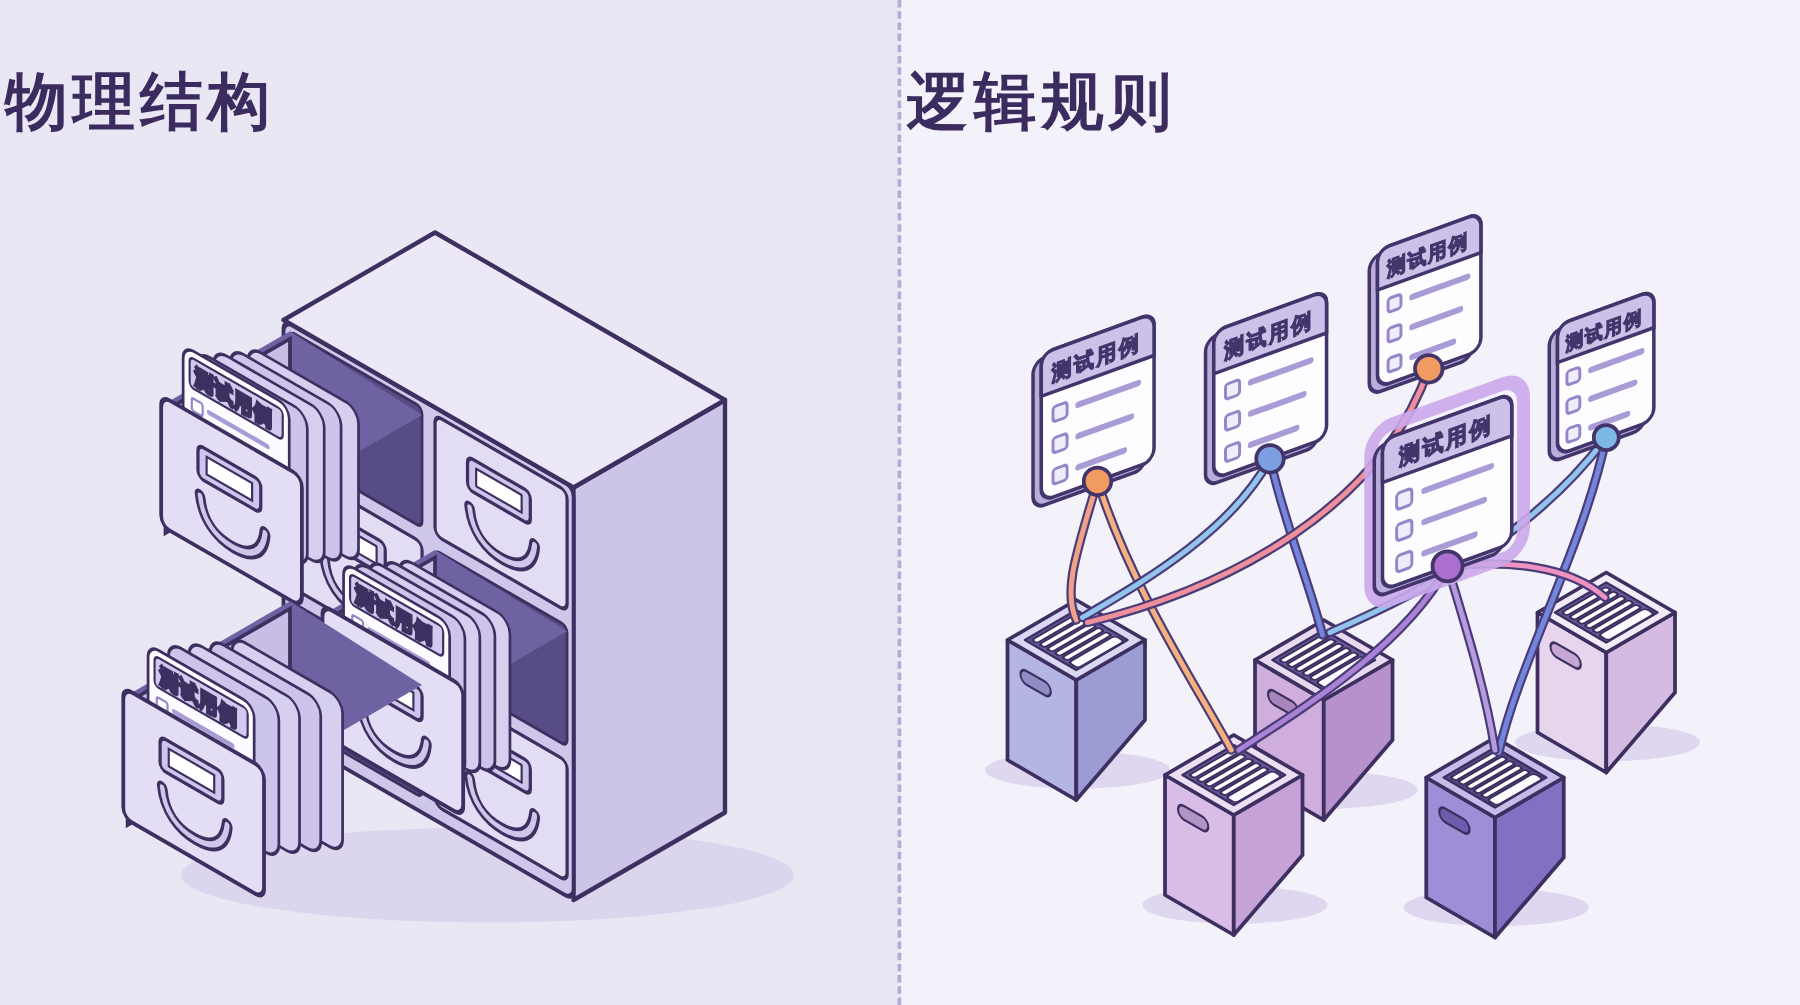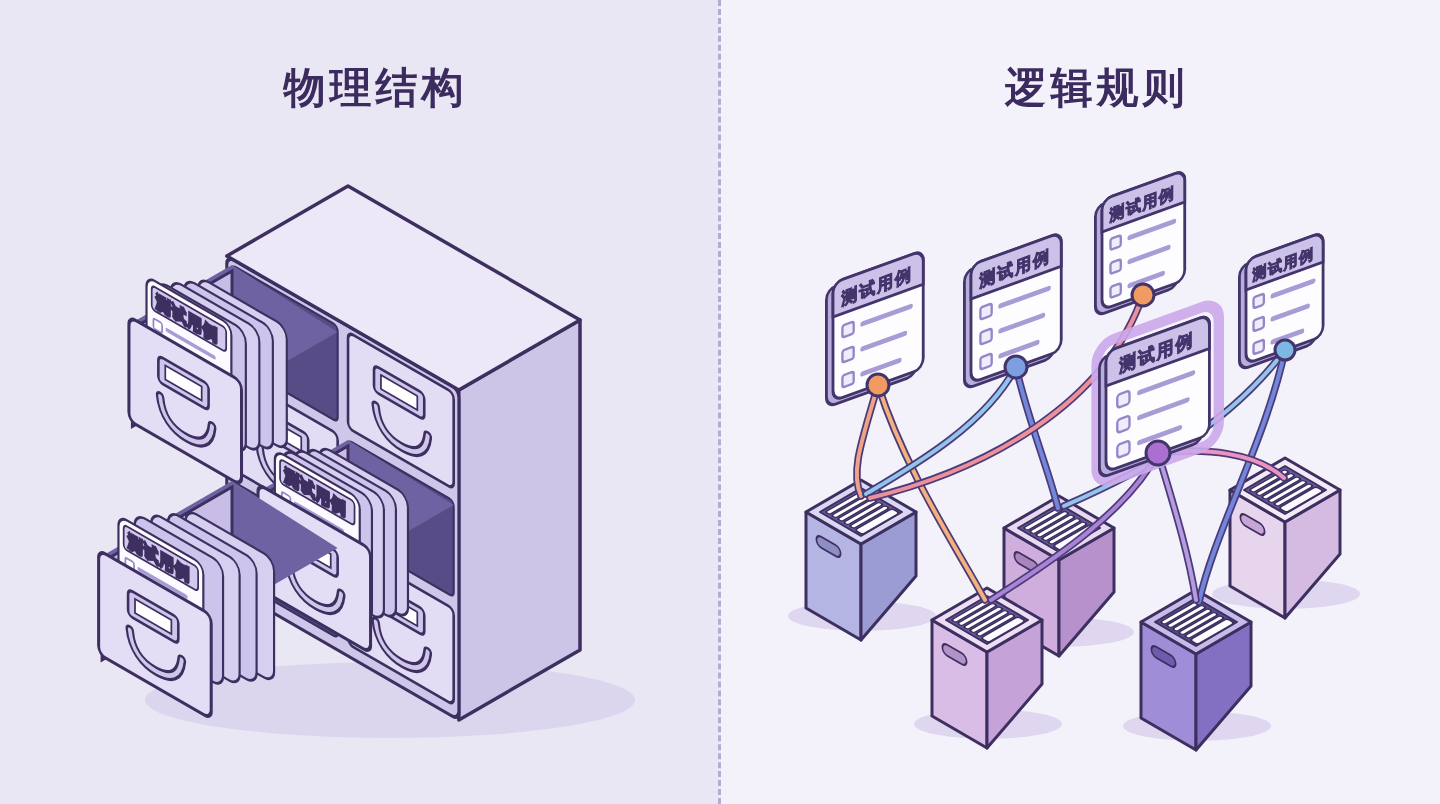--- a/index.html
+++ b/index.html
@@ -2,22 +2,22 @@
 <html><head>
 <meta charset="utf-8">
 <style>
   html,body{margin:0;padding:0;}
   body{width:1440px;height:804px;overflow:hidden;font-family:"Liberation Sans","DejaVu Sans",sans-serif;}
   .stage{position:relative;width:1440px;height:804px;background:#eceaf5;}
   .panel{position:absolute;top:0;height:804px;}
   .panel.left{left:0;width:718px;background:#eae7f4;}
   .panel.right{left:721px;width:719px;background:#f3f1f9;}
   .divider{position:absolute;left:718px;top:0;height:804px;width:0;border-left:3px dashed #b5abd6;}
-  .title{position:absolute;top:44px;width:719px;text-align:center;font-size:42px;font-weight:900;
-         color:#3b2b5f;letter-spacing:4px;margin:16px;}
+  .title{position:absolute;top:44px;width:719px;font-size:50px;font-weight:900;
+         color:#3b2b5f;letter-spacing:4px;margin:4px;}
   .title.l{left:0;}
   .title.r{left:721px;}
   svg{position:absolute;left:0;top:0;}
   svg text{font-family:"Liberation Sans","DejaVu Sans",sans-serif;font-weight:bold;fill:#4a3a78;}
 </style>
 </head>
 <body>
 
 <div class="stage">
   <div class="panel left"></div>

